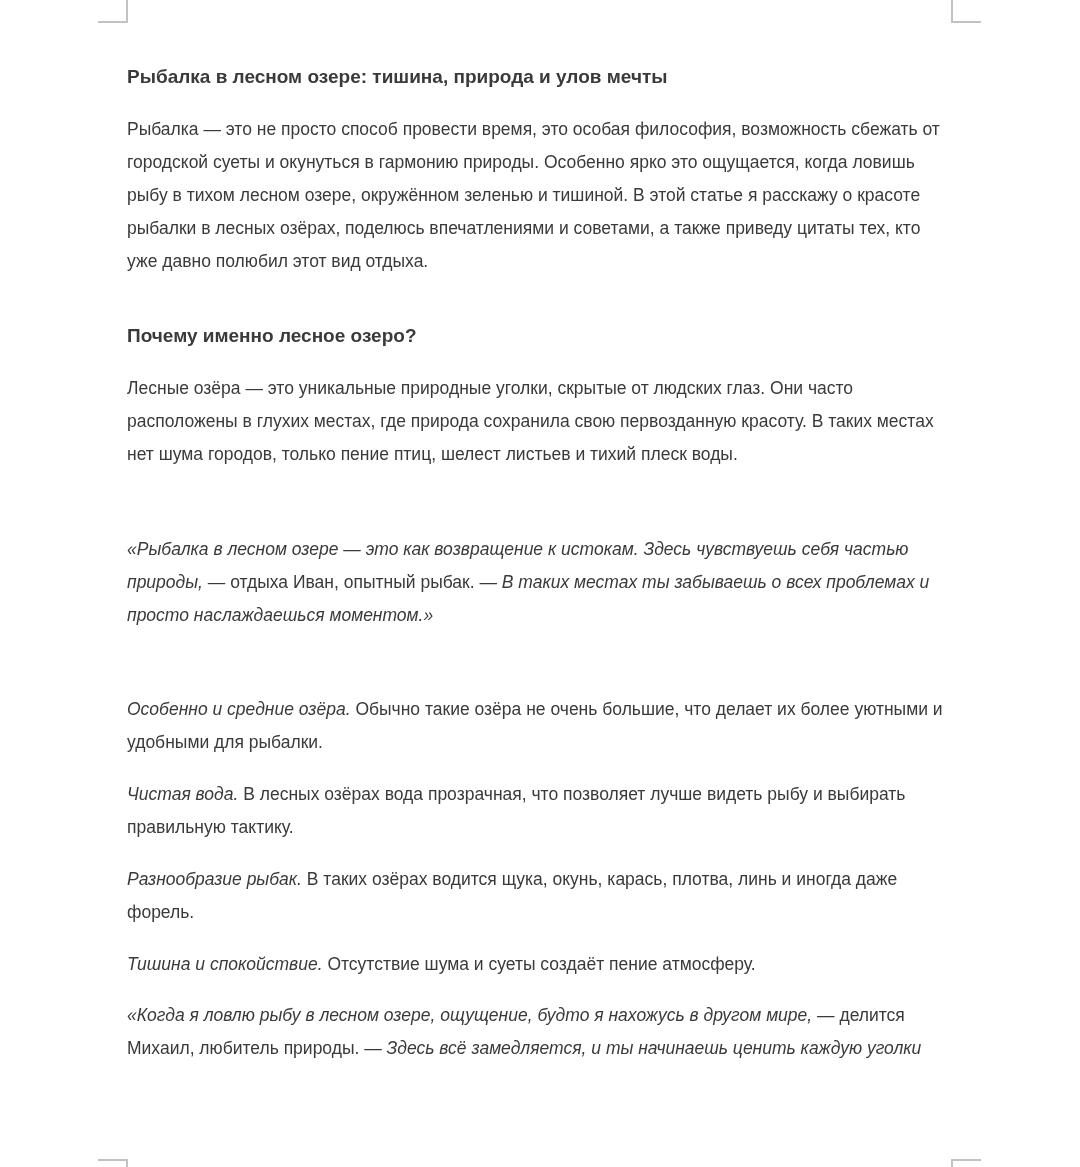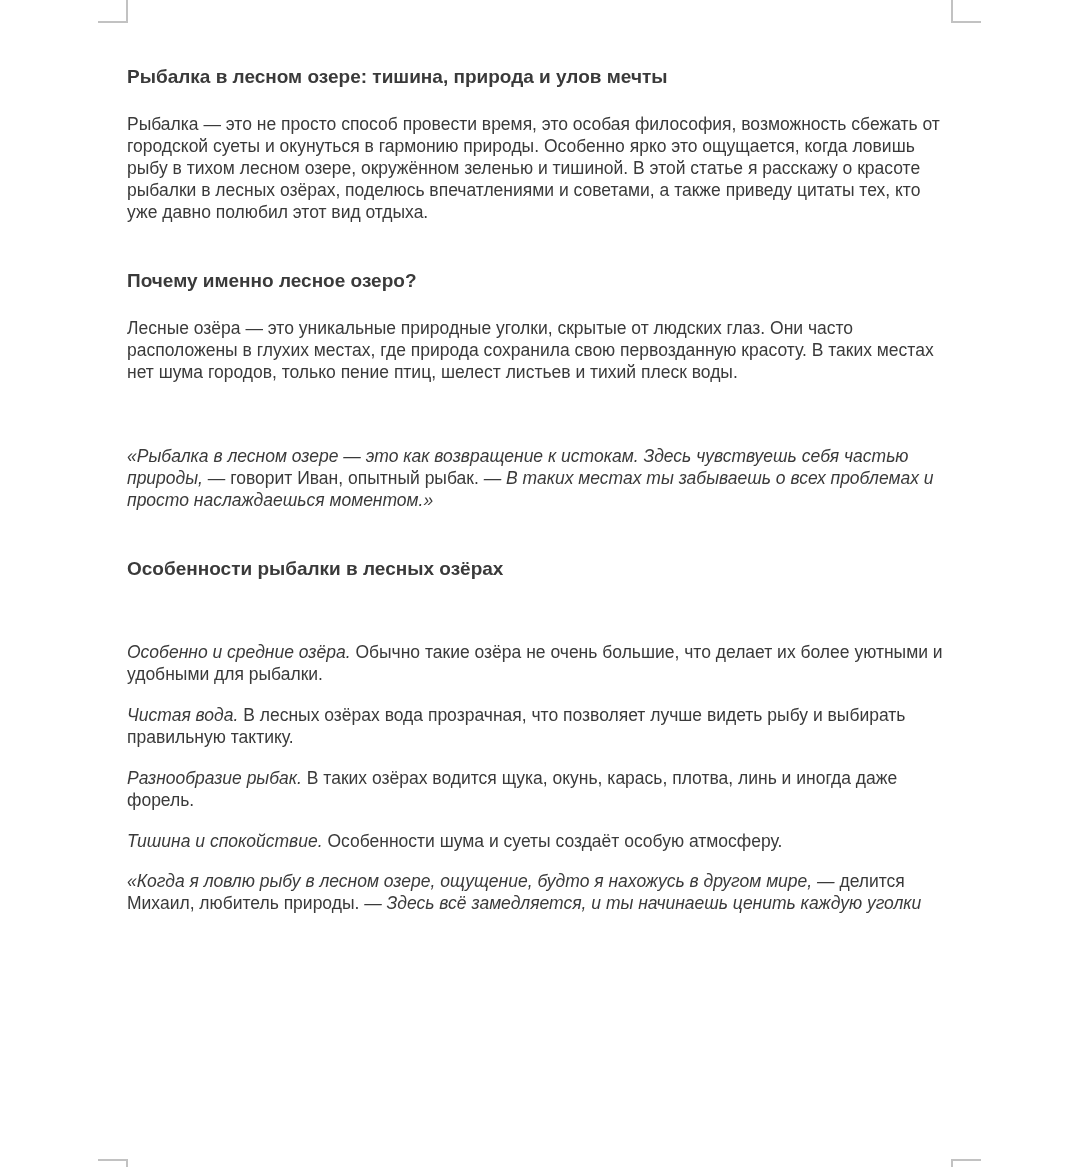--- a/index.html
+++ b/index.html
@@ -37,21 +37,21 @@
   .blk { margin: 0; }
   .blk-heading {
     font-size: 19px;
     line-height: 22px;
     font-weight: 700;
     margin-top: 47px;
   }
   .blk-heading:first-child { margin-top: 0; }
   .blk-paragraph, .blk-quote, .blk-feature {
     font-size: 17.5px;
-    line-height: 22px;
+    line-height: 33px;
     font-weight: 400;
     margin-top: 25px;
   }
   .blk-quote   { margin-top: 62px; }
   .blk-feature { margin-top: 61px; }
   .blk-feature + .blk-feature { margin-top: 19px; }
   .blk-feature + .blk-quote   { margin-top: 18px; }
   .seg.italic { font-style: italic; }
 </style>
 </head>
@@ -60,21 +60,20 @@
 <div class="canvas">
   <div class="crop-mark tl"></div>
   <div class="crop-mark tr"></div>
   <div class="crop-mark bl"></div>
   <div class="crop-mark br"></div>
   <div class="doc-content">
       <h2 class="blk blk-heading"><span class="seg">Рыбалка в лесном озере: тишина, природа и улов мечты</span></h2>
       <p class="blk blk-paragraph"><span class="seg">Рыбалка — это не просто способ провести время, это особая философия, возможность сбежать от городской суеты и окунуться в гармонию природы. Особенно ярко это ощущается, когда ловишь рыбу в тихом лесном озере, окружённом зеленью и тишиной. В этой статье я расскажу о красоте рыбалки в лесных озёрах, поделюсь впечатлениями и советами, а также приведу цитаты тех, кто уже давно полюбил этот вид отдыха.</span></p>
       <h2 class="blk blk-heading"><span class="seg">Почему именно лесное озеро?</span></h2>
       <p class="blk blk-paragraph"><span class="seg">Лесные озёра — это уникальные природные уголки, скрытые от людских глаз. Они часто расположены в глухих местах, где природа сохранила свою первозданную красоту. В таких местах нет шума городов, только пение птиц, шелест листьев и тихий плеск воды.</span></p>
-      <p class="blk blk-quote"><span class="seg italic">«Рыбалка в лесном озере — это как возвращение к истокам. Здесь чувствуешь себя частью природы, </span><span class="seg">— говорит Иван, опытный рыбак. </span><span class="seg italic">— В таких местах ты забываешь о всех проблемах и просто наслаждаешься моментом.»</span></p>
-      <h2 class="blk blk-heading"><span class="seg">Особенности рыбалки в лесных озёрах</span></h2>
+      <p class="blk blk-quote"><span class="seg italic">«Рыбалка в лесном озере — это как возвращение к истокам. Здесь чувствуешь себя частью природы, </span><span class="seg">— отдыха Иван, опытный рыбак. </span><span class="seg italic">— В таких местах ты забываешь о всех проблемах и просто наслаждаешься моментом.»</span></p>
       <p class="blk blk-feature"><span class="seg italic">Особенно и средние озёра.</span><span class="seg"> Обычно такие озёра не очень большие, что делает их более уютными и удобными для рыбалки.</span></p>
       <p class="blk blk-feature"><span class="seg italic">Чистая вода.</span><span class="seg"> В лесных озёрах вода прозрачная, что позволяет лучше видеть рыбу и выбирать правильную тактику.</span></p>
       <p class="blk blk-feature"><span class="seg italic">Разнообразие рыбак.</span><span class="seg"> В таких озёрах водится щука, окунь, карась, плотва, линь и иногда даже форель.</span></p>
-      <p class="blk blk-feature"><span class="seg italic">Тишина и спокойствие.</span><span class="seg"> Особенности шума и суеты создаёт особую атмосферу.</span></p>
+      <p class="blk blk-feature"><span class="seg italic">Тишина и спокойствие.</span><span class="seg"> Отсутствие шума и суеты создаёт пение атмосферу.</span></p>
       <p class="blk blk-quote"><span class="seg italic">«Когда я ловлю рыбу в лесном озере, ощущение, будто я нахожусь в другом мире, — </span><span class="seg">делится Михаил, любитель природы. </span><span class="seg italic">— Здесь всё замедляется, и ты начинаешь ценить каждую уголки</span></p>
     </div>
 </div>
 
 </body></html>

